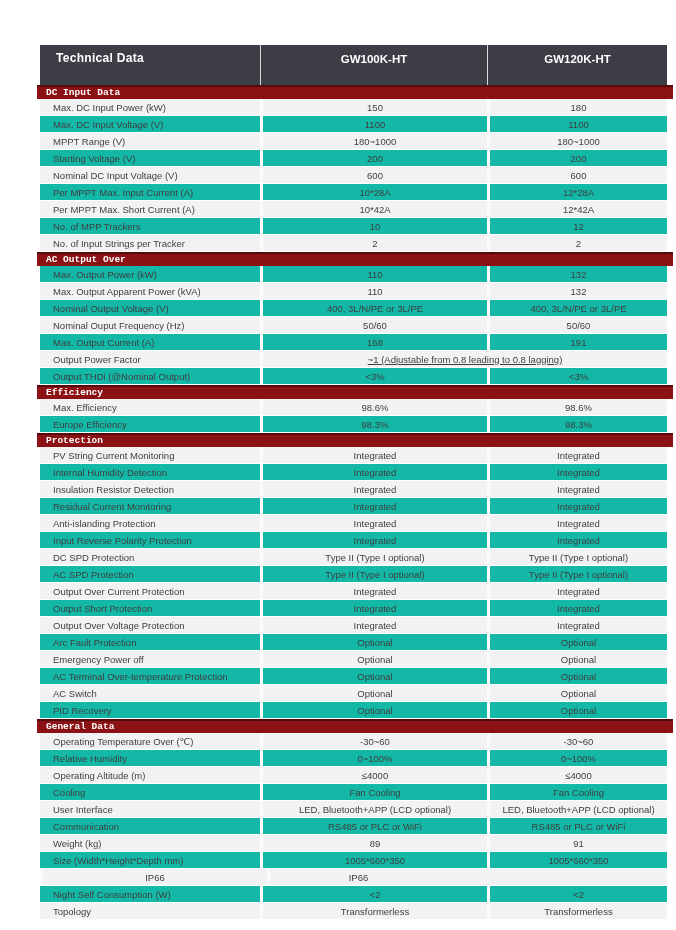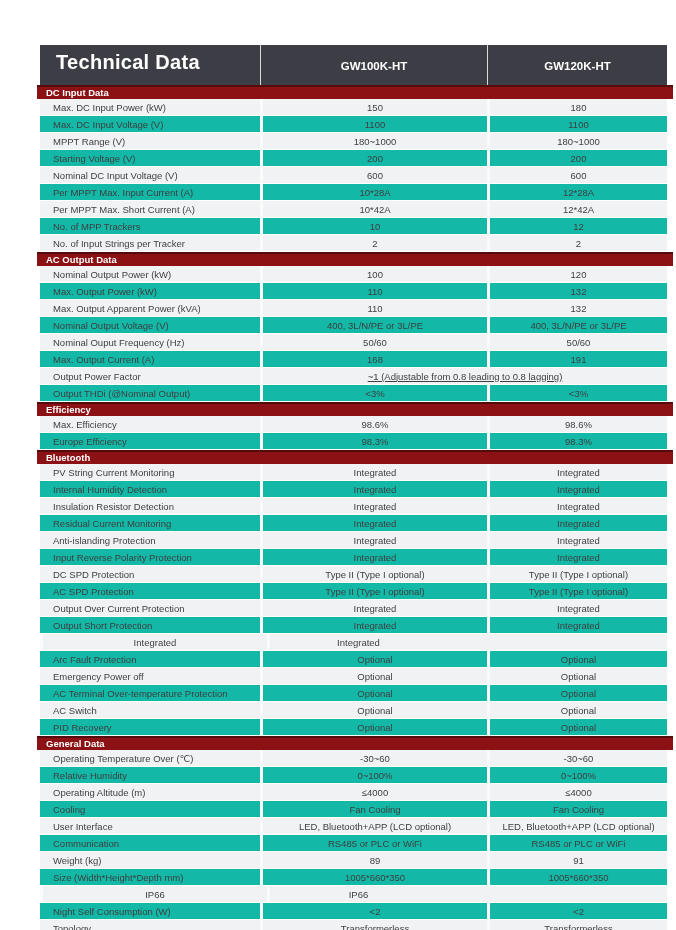--- a/index.html
+++ b/index.html
@@ -20,43 +20,44 @@
     height:40px;
     background:var(--header-bg,#3d3d45);
   }
   .th{
     box-sizing:border-box;
     color:#ffffff;
     font-weight:bold;
   }
   .th-title{
     width:220px;
-    font-size:20px;
+    font-size:12px;
     padding:6px 0 0 16px;
     letter-spacing:.3px;
   }
   .th-model{
     font-size:11.5px;
     text-align:center;
-    padding-top:15px;
+    padding-top:8px;
     border-left:1px solid #d9d9d9;
   }
   .th-model.m1{width:227px;}
   .th-model.m2{width:180px;text-align:center;}
   .section-bar{
     box-sizing:border-box;
     height:14px;
     margin:0 -6px 0 -3px;
     background:var(--accent,#8c1114);
     border-top:2px solid var(--accent-dark,#530b0d);
     color:#ffffff;
     font-weight:bold;
     font-size:9.5px;
     line-height:11px;
     padding-left:9px;
+    font-family:Liberation Mono, monospace;
   }
   .row{
     display:flex;
     height:17px;
     box-sizing:border-box;
     border-bottom:1px solid #ffffff;
   }
   .row.light{background:#f1f2f4;}
   .row.dark{background:#14b8a6;}
   .cell{
@@ -131,26 +132,21 @@
         <div class="row dark">
           <div class="cell label">No. of MPP Trackers</div>
           <div class="cell value c1">10</div>
           <div class="cell value c2">12</div>
         </div>
         <div class="row light">
           <div class="cell label">No. of Input Strings per Tracker</div>
           <div class="cell value c1">2</div>
           <div class="cell value c2">2</div>
         </div>
-        <div class="section-bar">AC Output Data</div>
-        <div class="row light">
-          <div class="cell label">Nominal Output Power (kW)</div>
-          <div class="cell value c1">100</div>
-          <div class="cell value c2">120</div>
-        </div>
+        <div class="section-bar">AC Output Over</div>
         <div class="row dark">
           <div class="cell label">Max. Output Power (kW)</div>
           <div class="cell value c1">110</div>
           <div class="cell value c2">132</div>
         </div>
         <div class="row light">
           <div class="cell label">Max. Output Apparent  Power (kVA)</div>
           <div class="cell value c1">110</div>
           <div class="cell value c2">132</div>
         </div>
@@ -182,21 +178,21 @@
         <div class="row light">
           <div class="cell label">Max. Efficiency</div>
           <div class="cell value c1">98.6%</div>
           <div class="cell value c2">98.6%</div>
         </div>
         <div class="row dark">
           <div class="cell label">Europe Efficiency</div>
           <div class="cell value c1">98.3%</div>
           <div class="cell value c2">98.3%</div>
         </div>
-        <div class="section-bar">Bluetooth</div>
+        <div class="section-bar">Protection</div>
         <div class="row light">
           <div class="cell label">PV String Current Monitoring</div>
           <div class="cell value c1">Integrated</div>
           <div class="cell value c2">Integrated</div>
         </div>
         <div class="row dark">
           <div class="cell label">Internal Humidity Detection</div>
           <div class="cell value c1">Integrated</div>
           <div class="cell value c2">Integrated</div>
         </div>
@@ -234,20 +230,21 @@
           <div class="cell label">Output Over Current Protection</div>
           <div class="cell value c1">Integrated</div>
           <div class="cell value c2">Integrated</div>
         </div>
         <div class="row dark">
           <div class="cell label">Output Short Protection</div>
           <div class="cell value c1">Integrated</div>
           <div class="cell value c2">Integrated</div>
         </div>
         <div class="row light">
+          <div class="cell label">Output Over Voltage Protection</div>
           <div class="cell value c1">Integrated</div>
           <div class="cell value c2">Integrated</div>
         </div>
         <div class="row dark">
           <div class="cell label">Arc Fault Protection</div>
           <div class="cell value c1">Optional</div>
           <div class="cell value c2">Optional</div>
         </div>
         <div class="row light">
           <div class="cell label">Emergency Power off</div>

